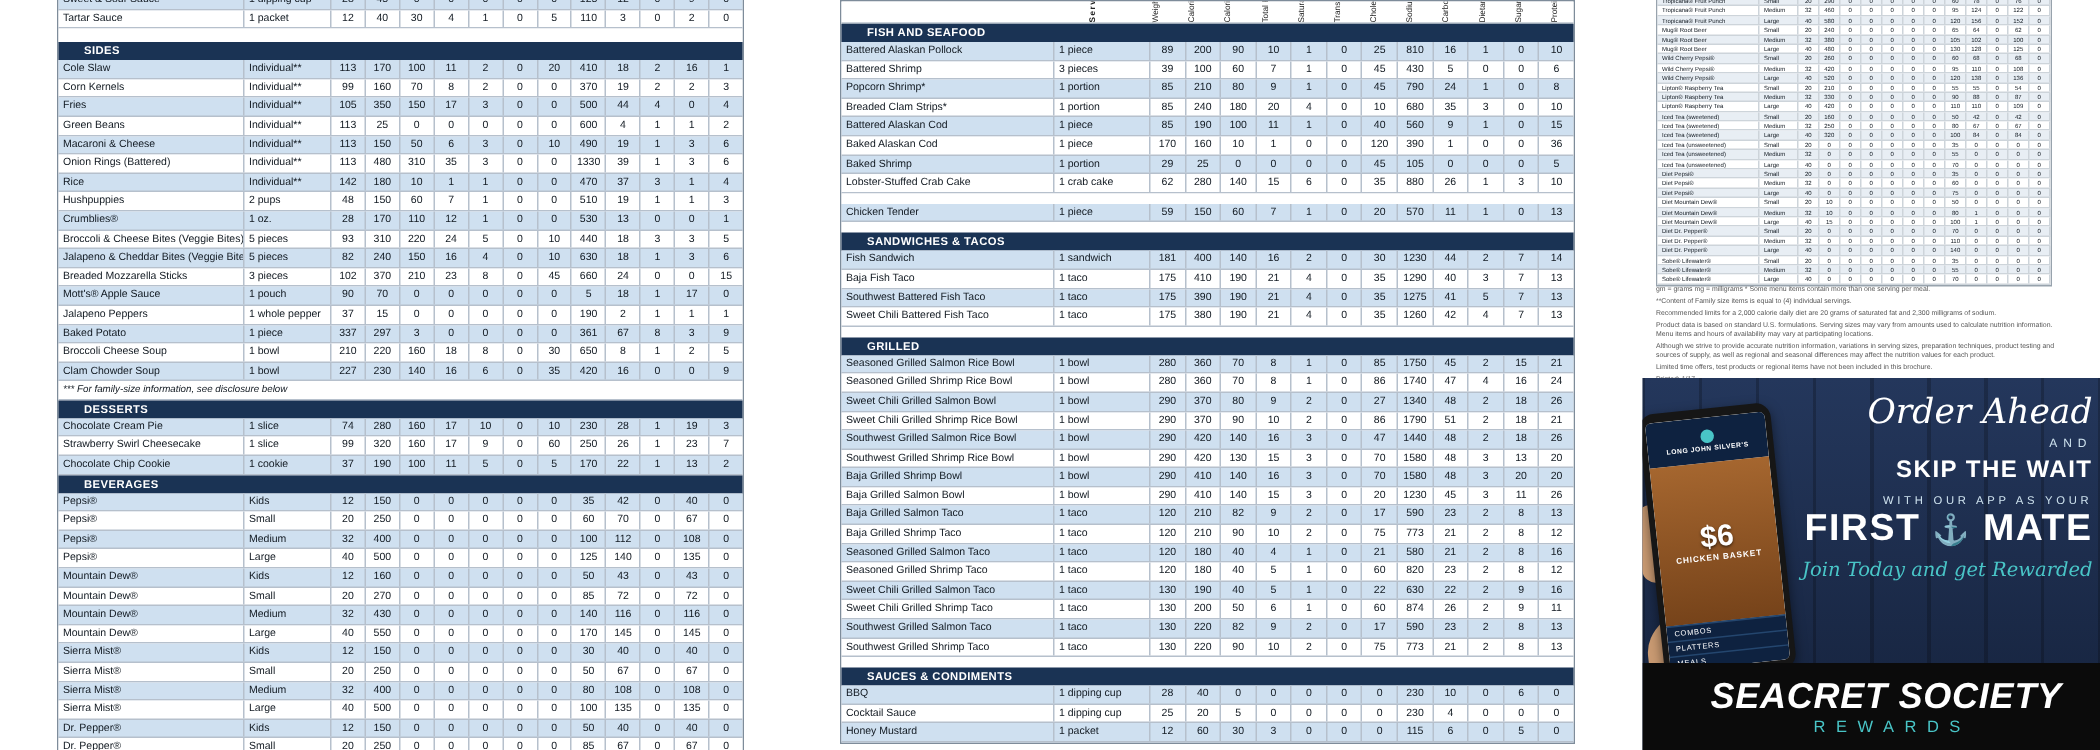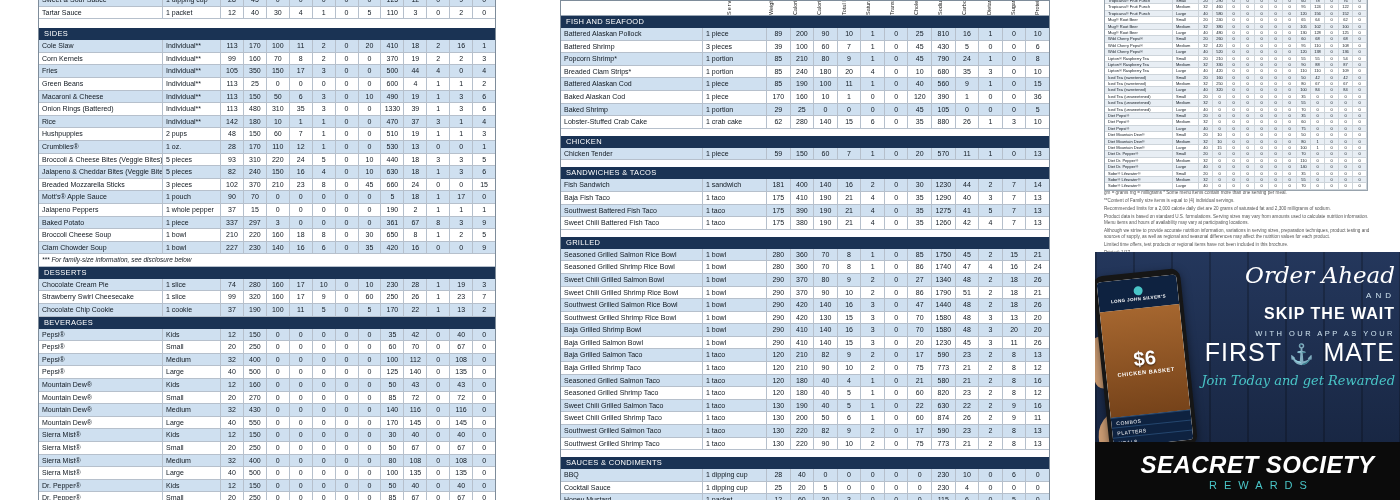--- a/index.html
+++ b/index.html
@@ -14,21 +14,21 @@
   .t-row{display:flex;height:11.6px;line-height:11.6px;font-size:7px;background:#fff;border-bottom:1px solid #b6c0cc;}
   .t-row.alt{background:#cfe0f0;}
   .c-name{padding-left:3px;overflow:hidden;white-space:nowrap;border-right:1px solid #b6c0cc;}
   .c-serv{padding-left:3px;overflow:hidden;white-space:nowrap;border-right:1px solid #b6c0cc;}
   .c-val{flex:1;text-align:center;border-right:1px solid #b6c0cc;overflow:hidden;}
   .c-val:last-child{border-right:none;}
   #left-table .c-name{width:120px;}
   #left-table .c-serv{width:54px;}
   #mid-table .c-name{width:138px;}
   #mid-table .c-serv{width:60px;}
-  .section-header{background:#1a3354;color:#fff;font-weight:normal;font-size:7.5px;height:12px;line-height:12px;padding-left:5px;letter-spacing:.3px;}
+  .section-header{background:#1a3354;color:#fff;font-weight:bold;font-size:7.5px;height:12px;line-height:12px;padding-left:17px;letter-spacing:.3px;}
   .note-row{font-size:6.5px;font-style:italic;height:11.6px;line-height:11.6px;padding-left:3px;background:#fff;border-bottom:1px solid #b6c0cc;}
   .spacer{height:9px;background:#fff;border-bottom:none;}
   #mid-table .spacer{height:7px;}
   
   .rot-strip{display:flex;height:14px;overflow:hidden;align-items:flex-end;padding-left:138px;border-bottom:1px solid #9aa7b5;background:#fff;}
   .rot-cell{flex:1;position:relative;height:14px;}
   .rot-cell.first{flex:0 0 60px;}
   .rot-label{position:absolute;bottom:0;left:50%;transform:translateX(-50%) rotate(180deg);writing-mode:vertical-rl;font-size:5.5px;height:60px;white-space:nowrap;color:#222;}
   
   #mini-table{left:1104px;width:262px;margin-top:-3px;border:1px solid #98a3ad;}
@@ -54,21 +54,21 @@
   .scr-hero{flex:1;background:linear-gradient(#a5662f,#76431a);display:flex;flex-direction:column;align-items:center;justify-content:center;}
   .price{font-size:20px;font-weight:bold;line-height:20px;color:#fff;text-shadow:0 1px 2px rgba(0,0,0,.6);}
   .offer{font-size:5.5px;font-weight:bold;letter-spacing:.6px;color:#fff;margin-top:1px;}
   .scr-btns{height:30px;background:#0e2240;display:flex;flex-direction:column;}
   .scr-btn{flex:1;font-size:5px;color:#fff;display:flex;align-items:center;padding-left:5px;border-top:1px solid #24466e;letter-spacing:.5px;}
   .ad-copy{position:absolute;left:98px;top:10px;width:202px;text-align:right;}
   .script{font-family:"DejaVu Serif",serif;font-style:italic;font-size:23px;line-height:26px;}
   .and{font-size:8px;letter-spacing:4px;margin:3px 0 2px 0;color:#cfe3ef;}
   .skip{font-size:16px;font-weight:bold;letter-spacing:1px;line-height:23px;}
   .with{font-size:7.5px;letter-spacing:2.5px;margin-top:4px;color:#cfe3ef;}
-  .first{font-size:25px;font-weight:normal;line-height:28px;letter-spacing:1px;}
+  .first{font-size:25px;font-weight:bold;line-height:28px;letter-spacing:1px;}
   .anchor{color:#49c5c7;font-size:20px;}
   .join{font-family:"DejaVu Serif",serif;font-style:italic;color:#49c5c7;font-size:13px;margin-top:5px;}
   .band{position:absolute;left:0;right:0;bottom:0;height:58px;background:#0b0b0b;display:flex;flex-direction:column;align-items:center;justify-content:center;}
   .soc{font-size:24px;font-weight:bold;font-style:italic;letter-spacing:.5px;line-height:25px;margin-left:20px;}
   .rew{font-size:11px;letter-spacing:7px;color:#49c5c7;margin-top:2px;margin-left:28px;}
 </style>
 </head>
 <body>
 
 <div id="left-table" class="nutri">
@@ -821,21 +821,20 @@
         <div class="c-val">6</div>
         <div class="c-val">0</div>
         <div class="c-val">35</div>
         <div class="c-val">880</div>
         <div class="c-val">26</div>
         <div class="c-val">1</div>
         <div class="c-val">3</div>
         <div class="c-val">10</div>
       </div>
       <div class="spacer"></div>
-      <div class="section-header">CHICKEN</div>
       <div class="t-row alt">
         <div class="c-name">Chicken Tender</div>
         <div class="c-serv">1 piece</div>
         <div class="c-val">59</div>
         <div class="c-val">150</div>
         <div class="c-val">60</div>
         <div class="c-val">7</div>
         <div class="c-val">1</div>
         <div class="c-val">0</div>
         <div class="c-val">20</div>

